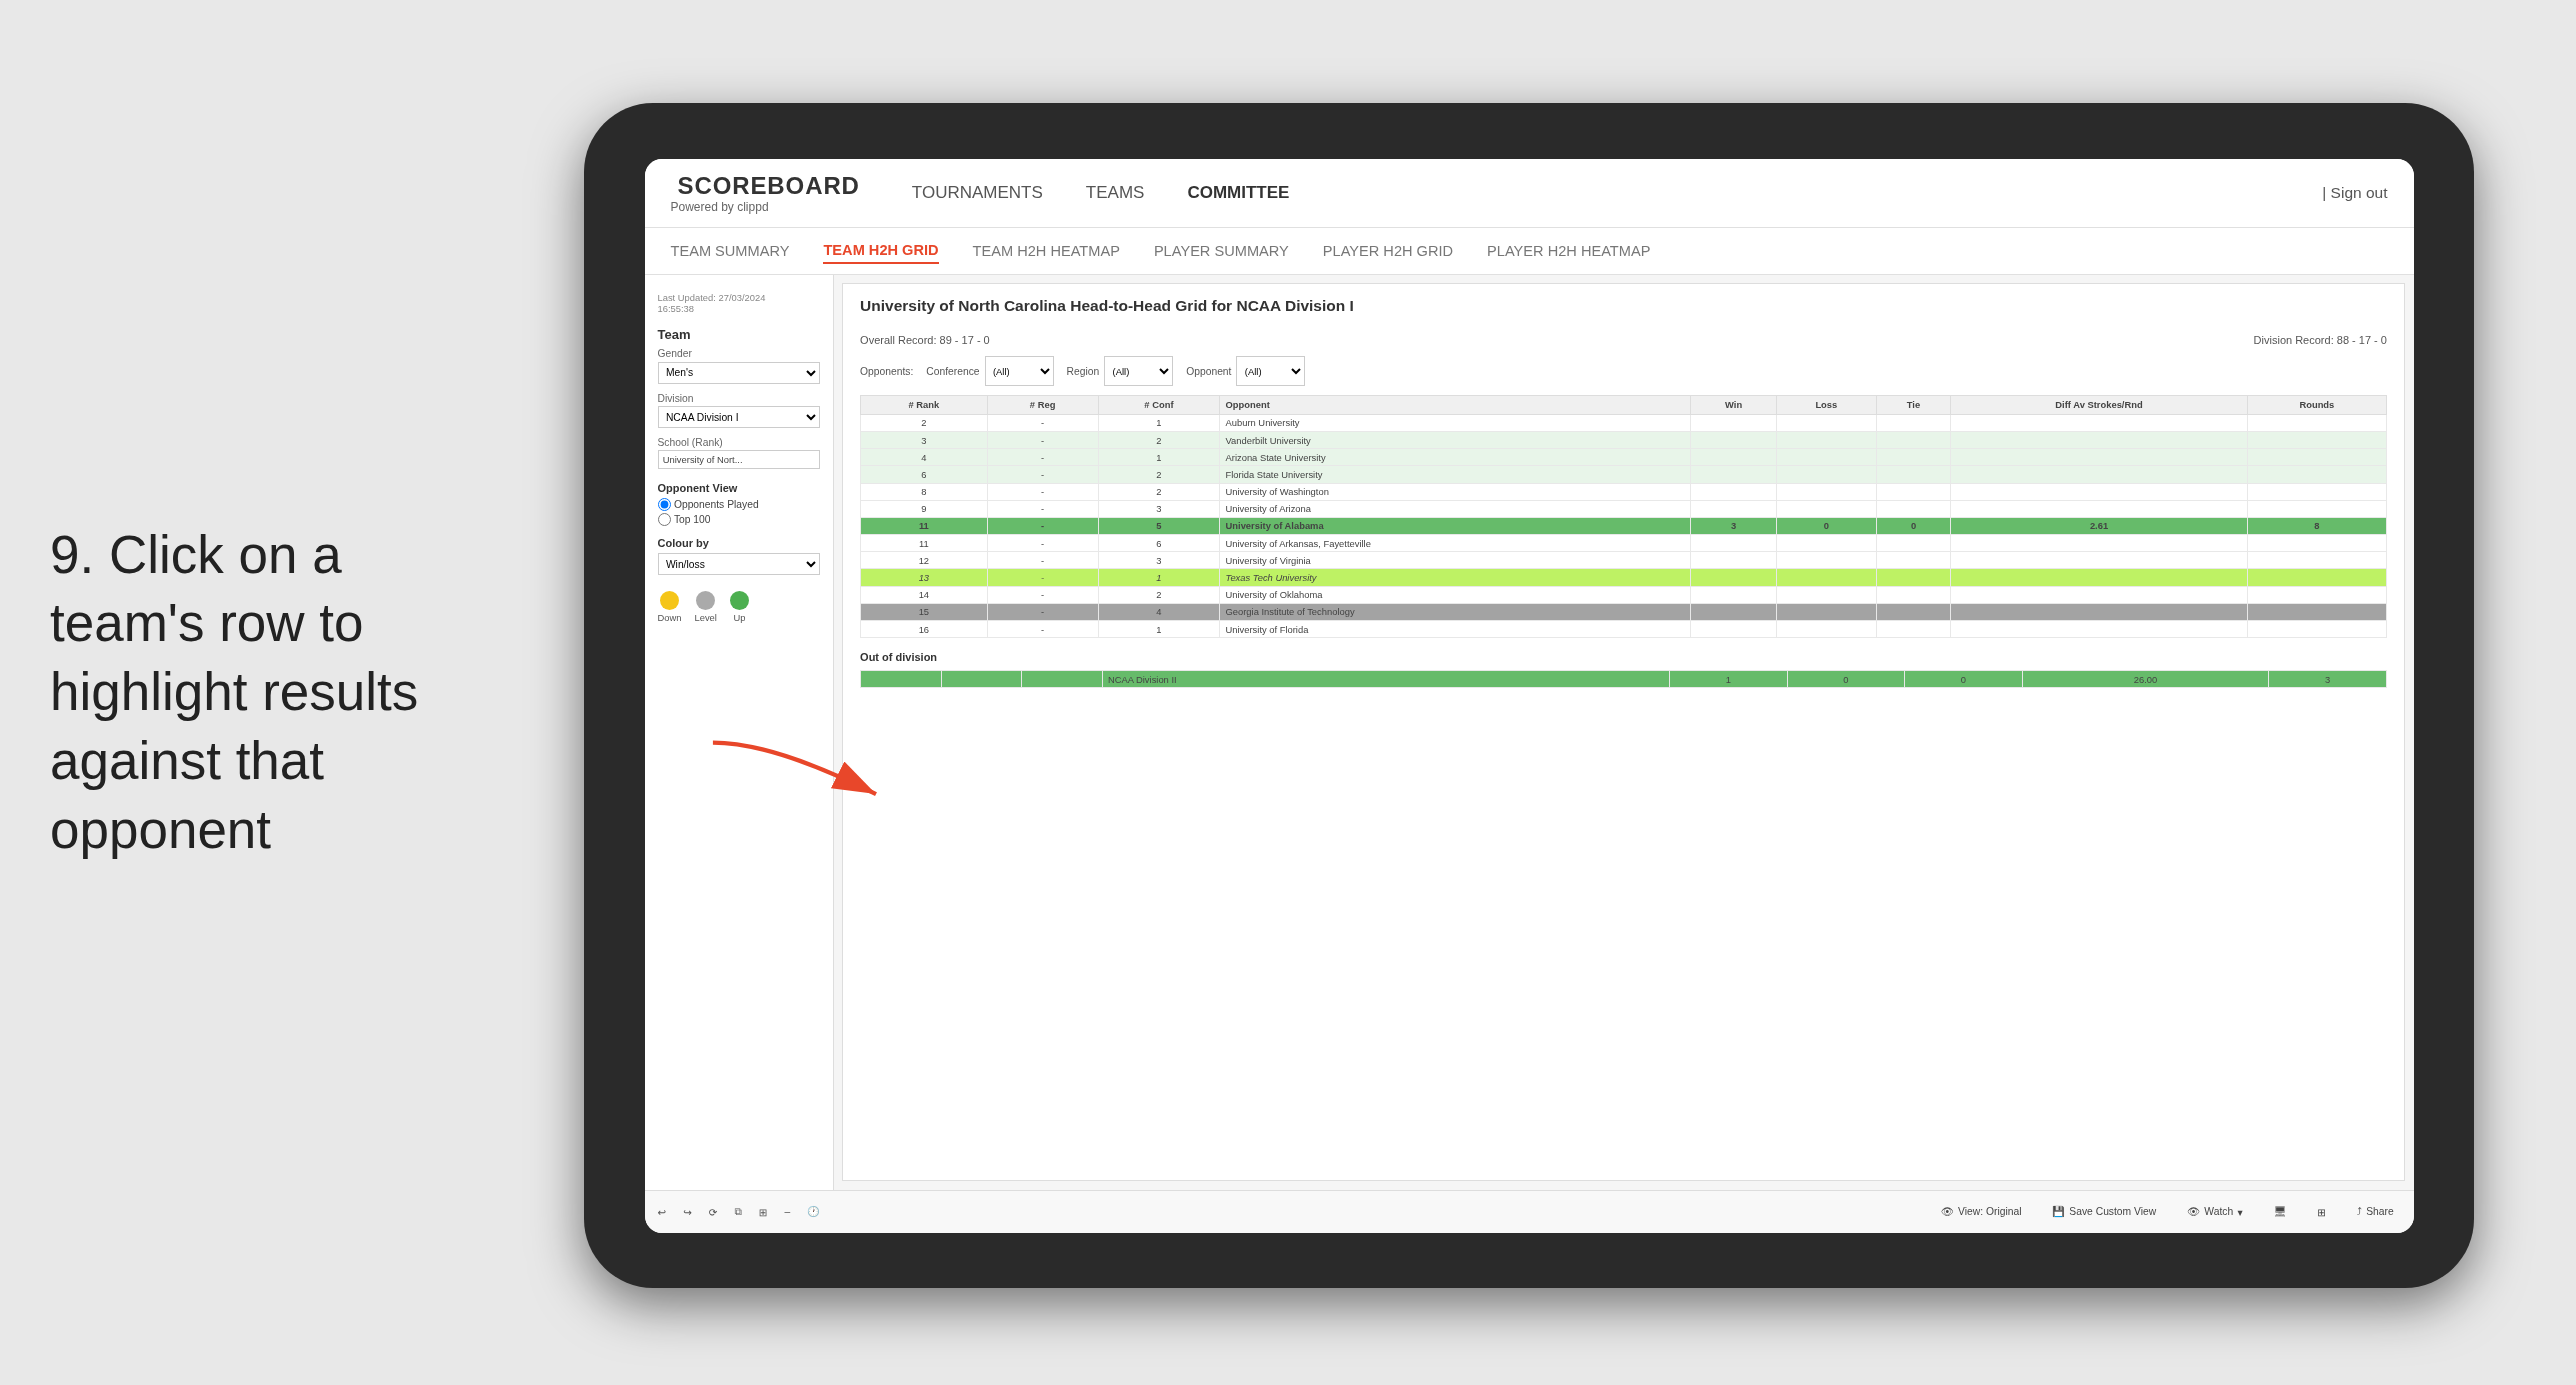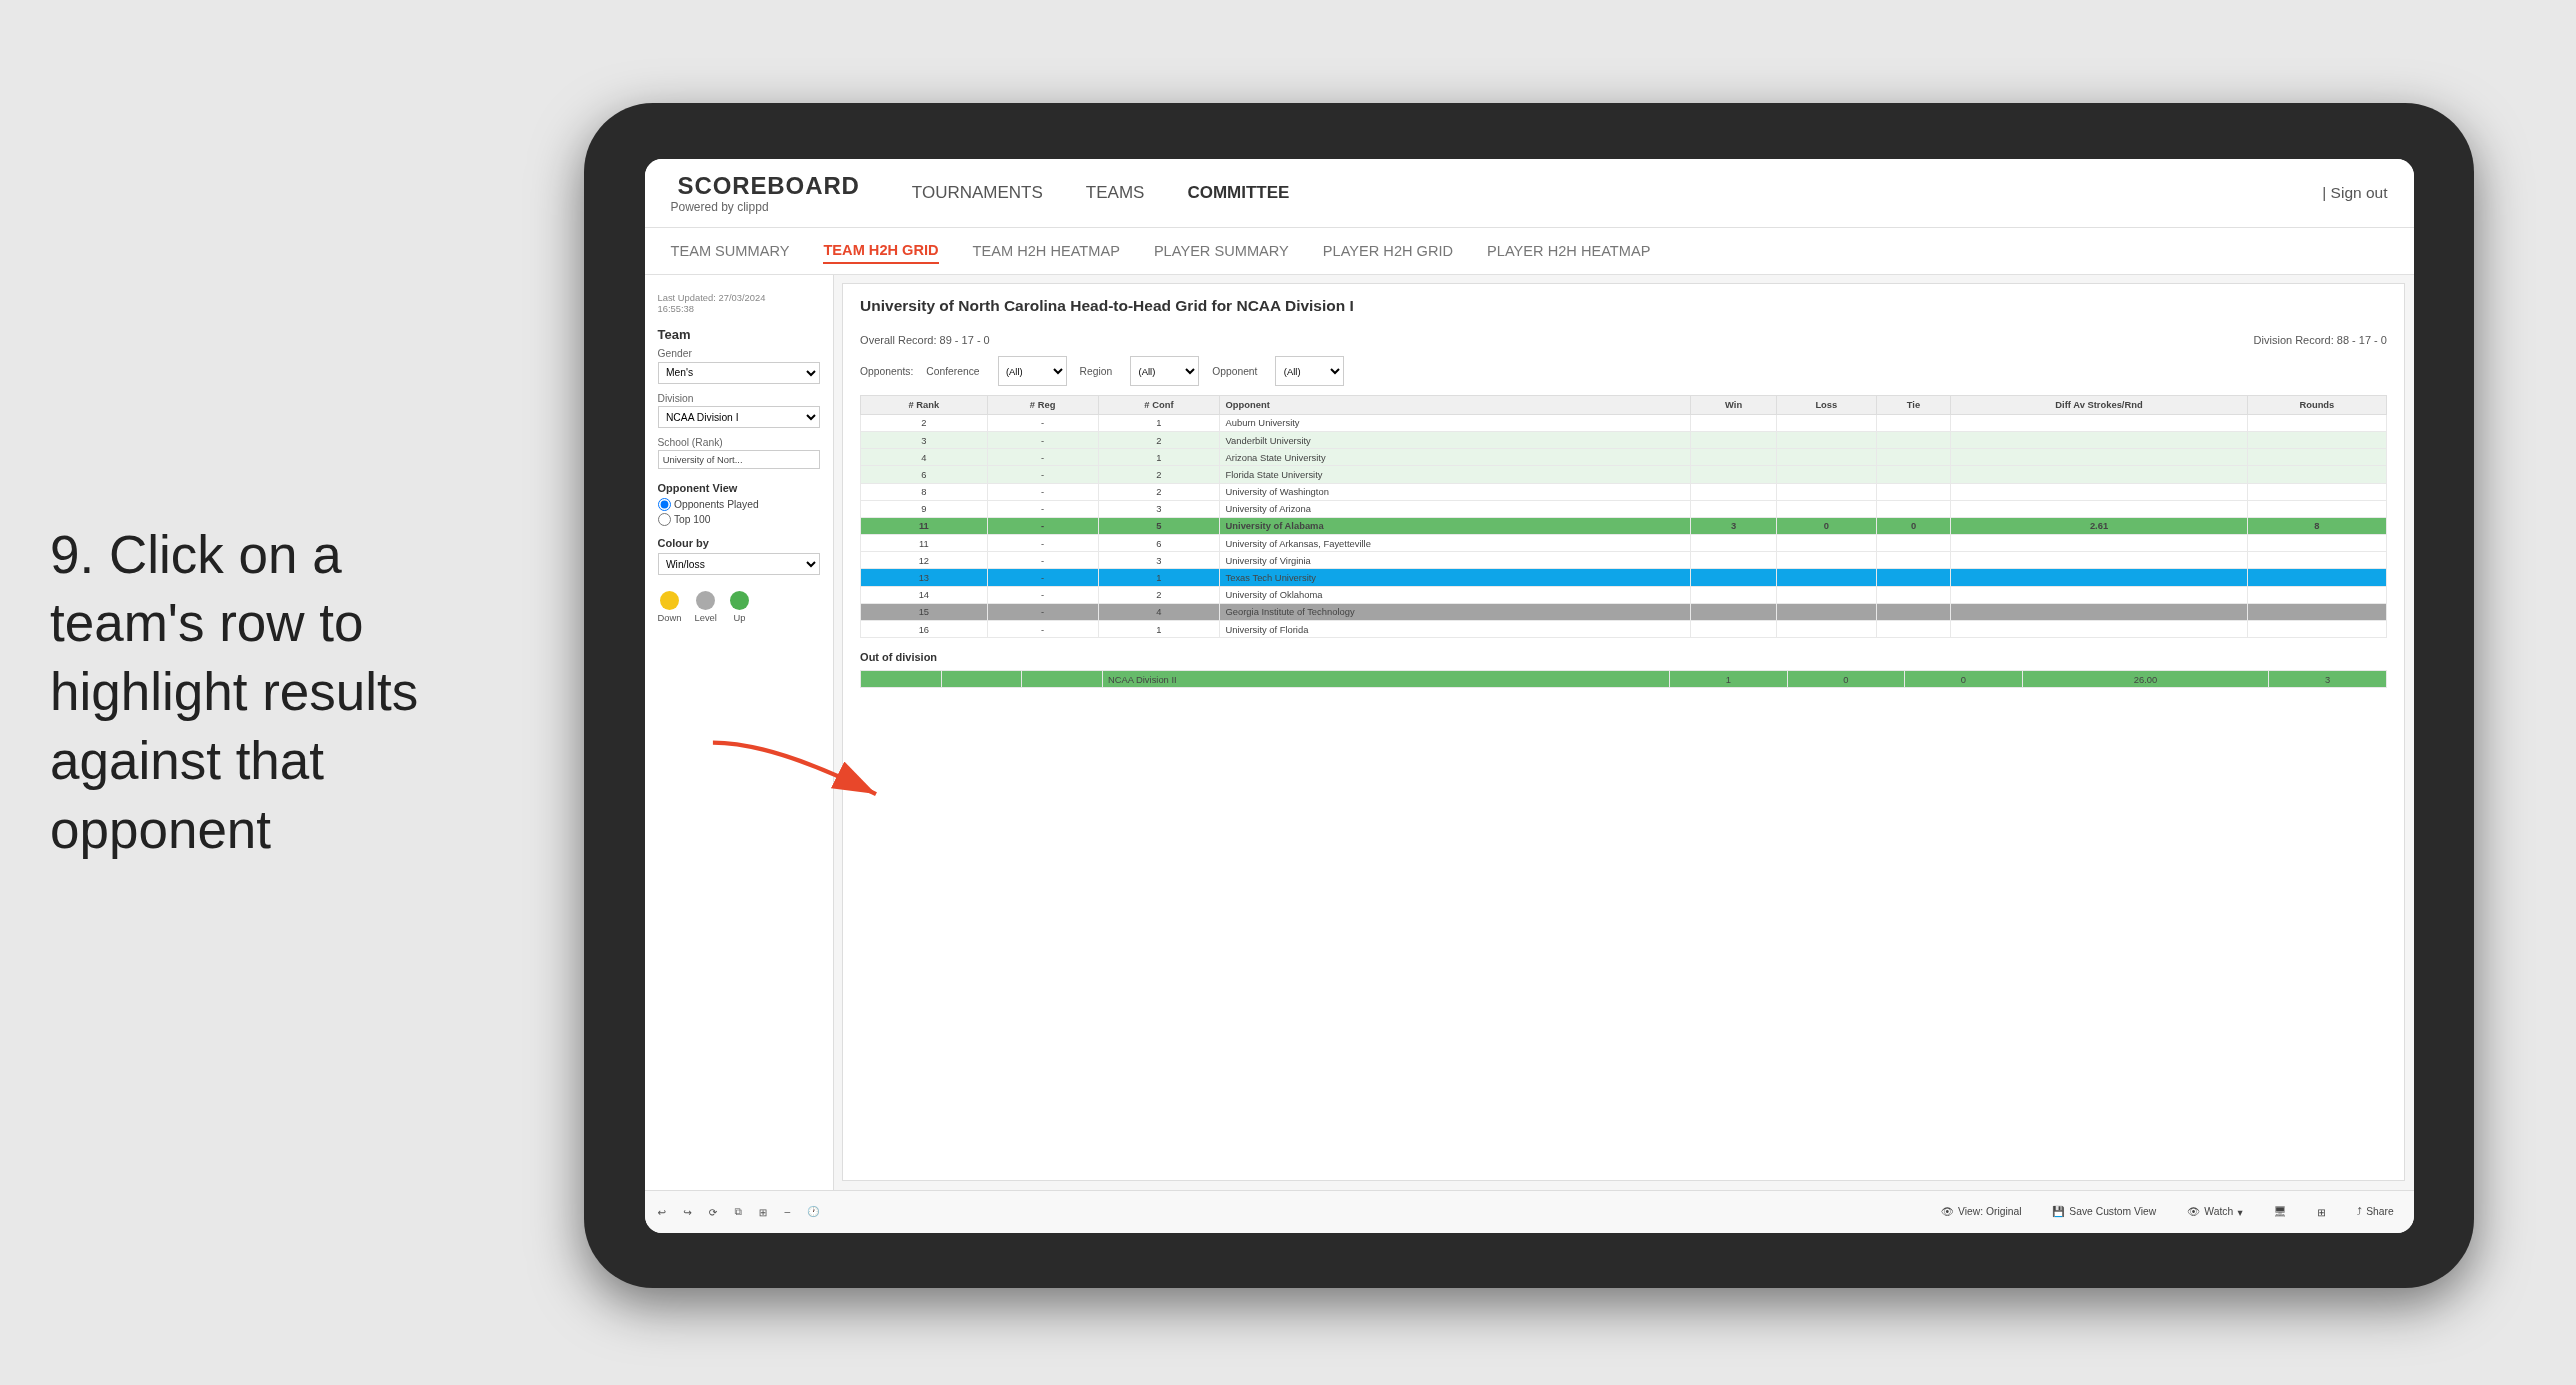--- a/index.html
+++ b/index.html
@@ -277,21 +277,21 @@
       display: flex;
       gap: 13px;
       margin-bottom: 8.6px;
       align-items: center;
       font-size: 10.3px;
     }
 
     .filter-group {
       display: flex;
       align-items: center;
-      gap: 18px;
+      gap: 5px;
     }
 
     .filter-label {
       font-size: 10.3px;
       color: #555;
     }
 
     .filter-select {
       height: 30px;
       font-size: 9.4px;
@@ -607,21 +607,21 @@
                   <td>12</td>
                   <td>-</td>
                   <td>3</td>
                   <td class="team-name">University of Virginia</td>
                   <td></td>
                   <td></td>
                   <td></td>
                   <td></td>
                   <td></td>
                 </tr>
-                <tr style="background: #0ea5e9;">
+                <tr style="background: #bef264; font-style: italic;">
                   <td>13</td>
                   <td>-</td>
                   <td>1</td>
                   <td class="team-name">Texas Tech University</td>
                   <td></td>
                   <td></td>
                   <td></td>
                   <td></td>
                   <td></td>
                 </tr>

